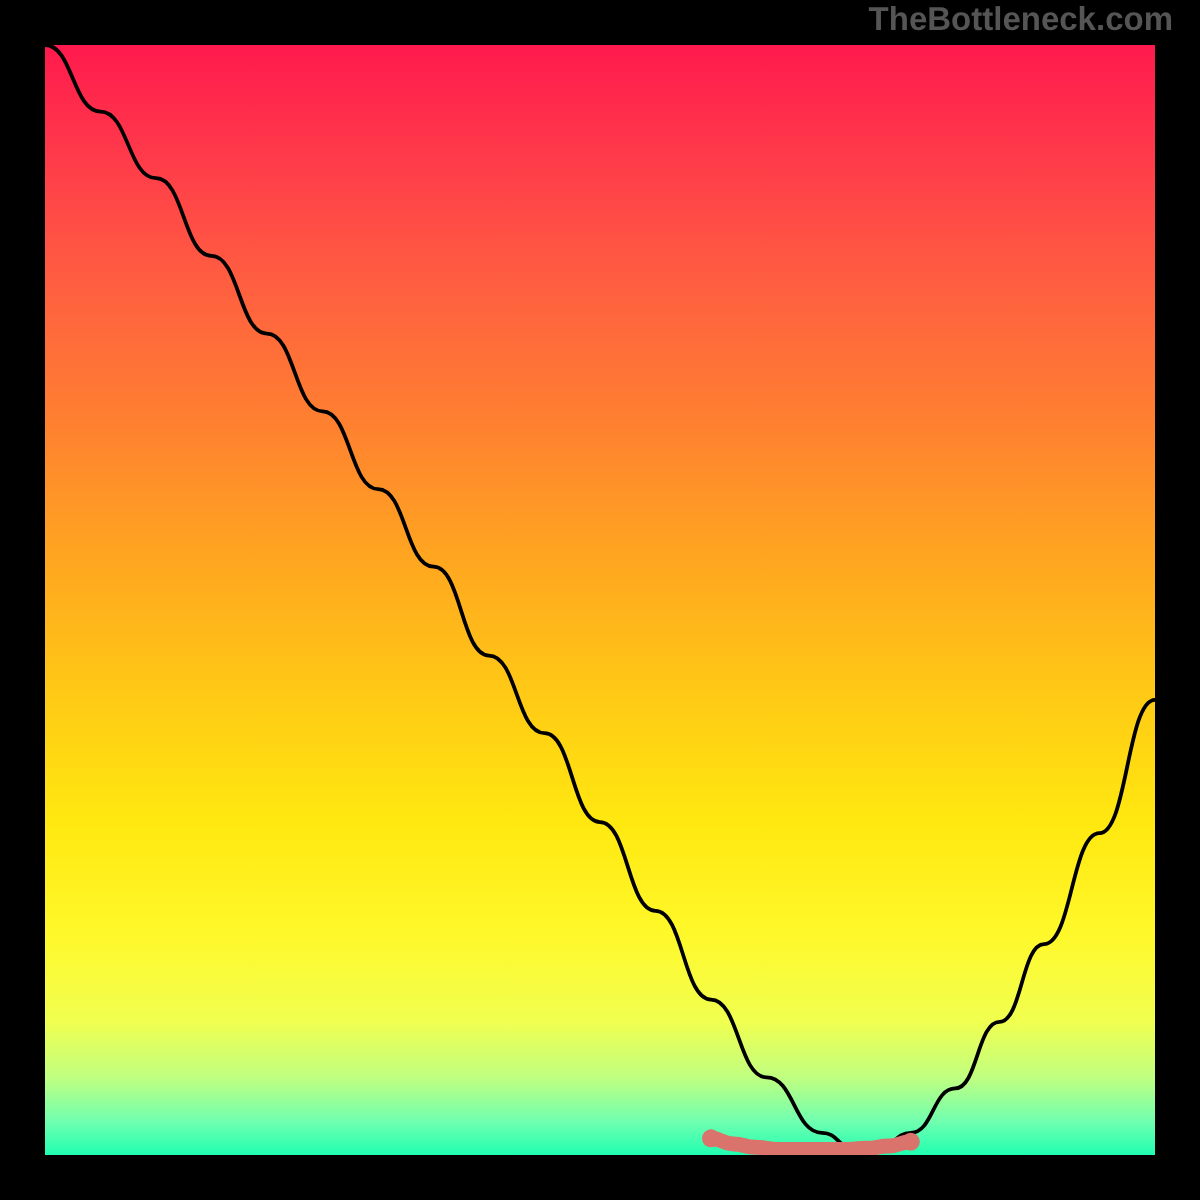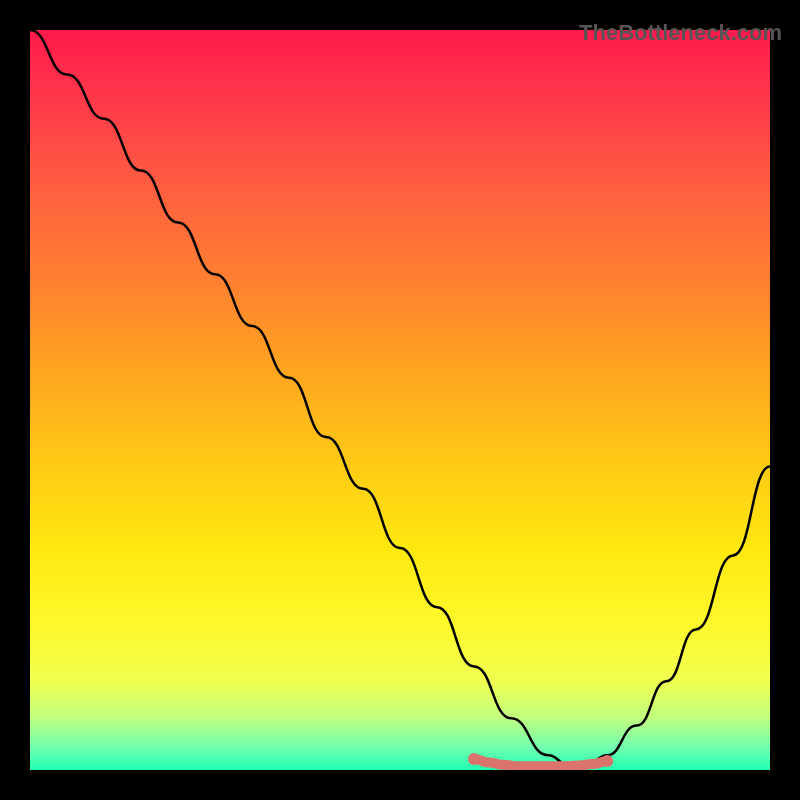--- a/index.html
+++ b/index.html
@@ -12,21 +12,21 @@
     position: relative;
   }
   .container {
     width: 800px;
     height: 800px;
     position: relative;
     background: #000;
   }
   .watermark {
     position: absolute;
-    top: 20px;
+    top: 0;
     right: 18px;
     font-family: Arial, sans-serif;
     font-size: 22px;
     font-weight: bold;
     color: #555;
     z-index: 10;
   }
   .plot-area {
     position: absolute;
     left: 30px;

